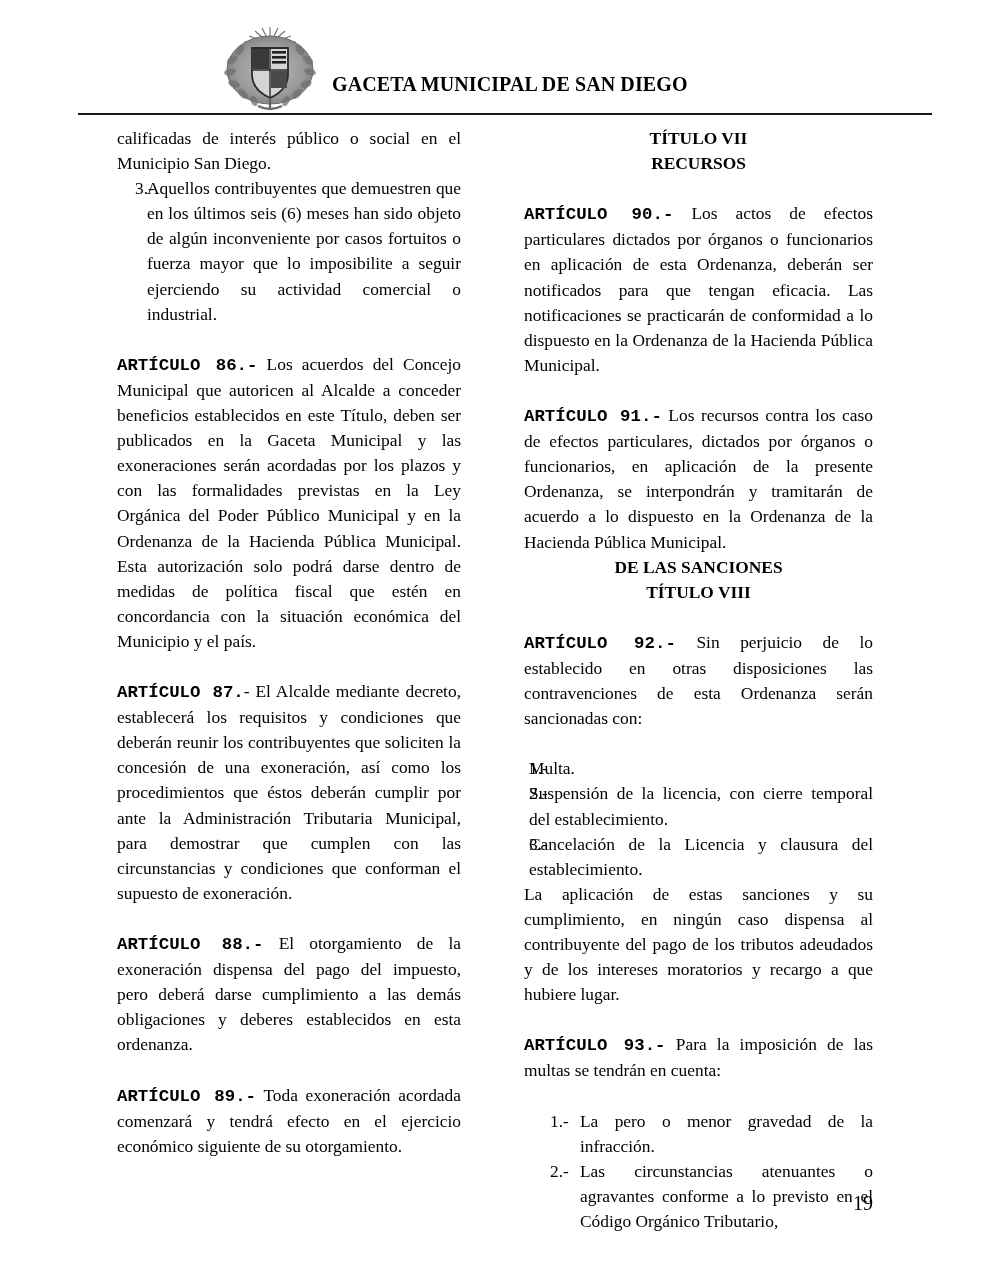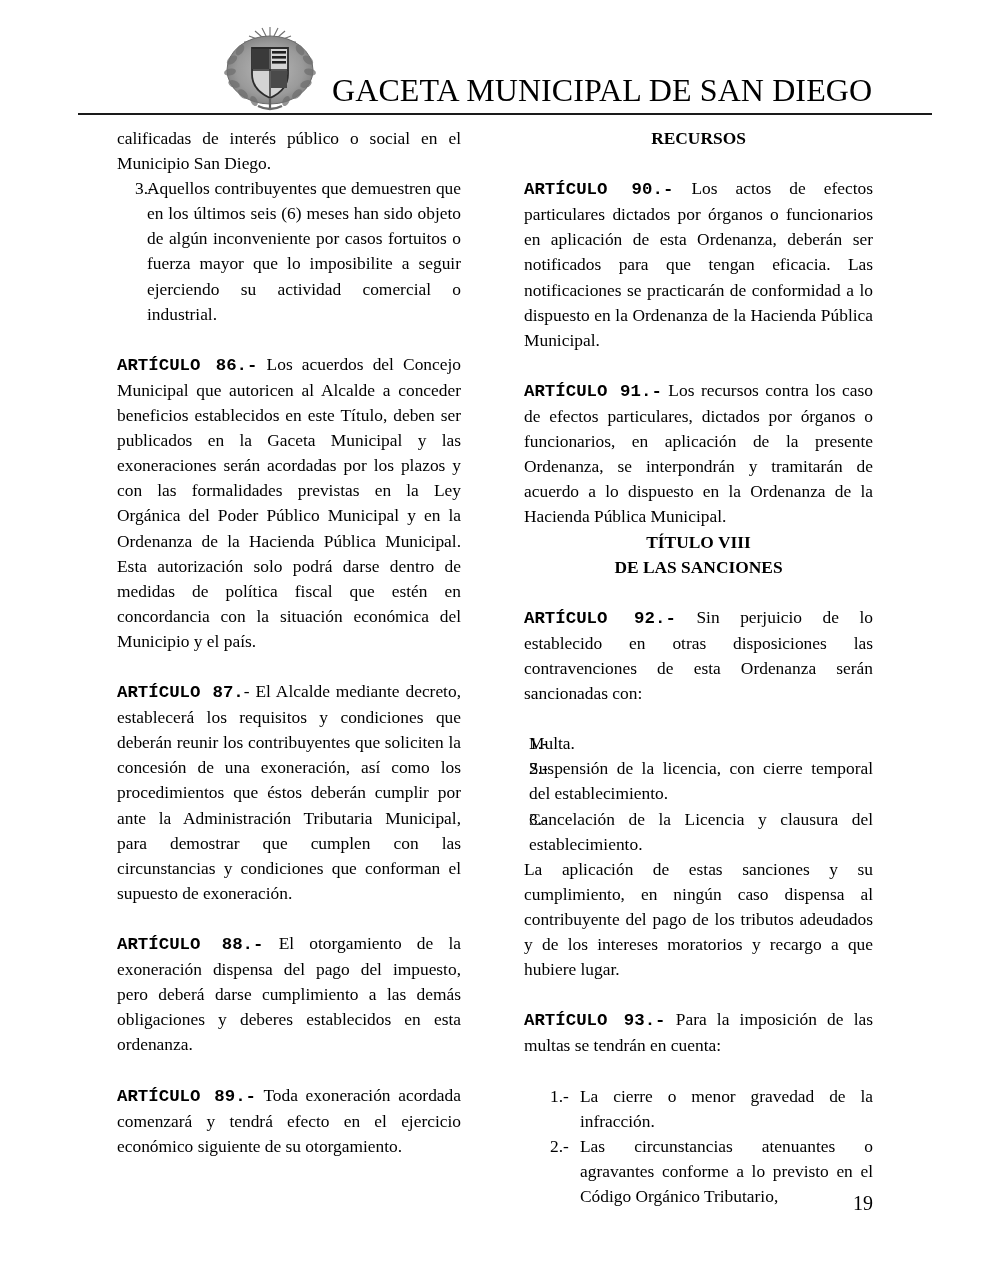--- a/index.html
+++ b/index.html
@@ -32,22 +32,22 @@
     width: 112px;
     height: 88px;
   }
   .emblem svg { display: block; }
 
   .masthead-title {
     position: absolute;
     left: 332px;
     top: 74px;
     width: 420px;
-    font-size: 32px;
-    font-weight: normal;
+    font-size: 20px;
+    font-weight: bold;
     letter-spacing: 0.1px;
     line-height: 1;
     white-space: nowrap;
   }
 
   .header-rule {
     position: absolute;
     left: 78px;
     top: 113px;
     width: 854px;
@@ -250,40 +250,41 @@
   <p class="last-line-natural">
     <span class="art">ARTÍCULO 89.-</span>
     <span>Toda exoneración acordada comenzará y tendrá efecto en el ejercicio económico siguiente de su otorgamiento.</span>
   </p>
 
 </div>
 
 <div class="col col-right">
 
   <div class="heading">
+    <div>TÍTULO VII</div>
     <div>RECURSOS</div>
   </div>
 
   <div class="gap-full"></div>
 
   <p class="last-line-natural">
     <span class="art">ARTÍCULO 90.-</span>
     <span>Los actos de efectos particulares dictados por órganos o funcionarios en aplicación de esta Ordenanza, deberán ser notificados para que tengan eficacia. Las notificaciones se practicarán de conformidad a lo dispuesto en la Ordenanza de la Hacienda Pública Municipal.</span>
   </p>
 
   <div class="gap-full"></div>
 
   <p class="last-line-natural">
     <span class="art">ARTÍCULO 91.-</span>
     <span>Los recursos contra los caso de efectos particulares, dictados por órganos o funcionarios, en aplicación de la presente Ordenanza, se interpondrán y tramitarán de acuerdo a lo dispuesto en la Ordenanza de la Hacienda Pública Municipal.</span>
   </p>
 
   <div class="heading">
+    <div>DE LAS SANCIONES</div>
     <div>TÍTULO VIII</div>
-    <div>DE LAS SANCIONES</div>
   </div>
 
   <div class="gap-full"></div>
 
   <p class="last-line-natural">
     <span class="art">ARTÍCULO 92.-</span>
     <span>Sin perjuicio de lo establecido en otras disposiciones las contravenciones de esta Ordenanza serán sancionadas con:</span>
   </p>
 
   <div class="gap-full"></div>
@@ -310,21 +311,21 @@
   <p class="last-line-natural">
     <span class="art">ARTÍCULO 93.-</span>
     <span>Para la imposición de las multas se tendrán en cuenta:</span>
   </p>
 
   <div class="gap-full"></div>
 
   <ul class="numlist list-c">
     <li>
       <span class="marker">1.-</span>
-      <span class="txt">La cierre o menor gravedad de la infracción.</span>
+      <span class="txt">La pero o menor gravedad de la infracción.</span>
     </li>
     <li>
       <span class="marker">2.-</span>
       <span class="txt">Las circunstancias atenuantes o agravantes conforme a lo previsto en el Código Orgánico Tributario,</span>
     </li>
   </ul>
 
 </div>
 
 <div class="page-number">19</div>

